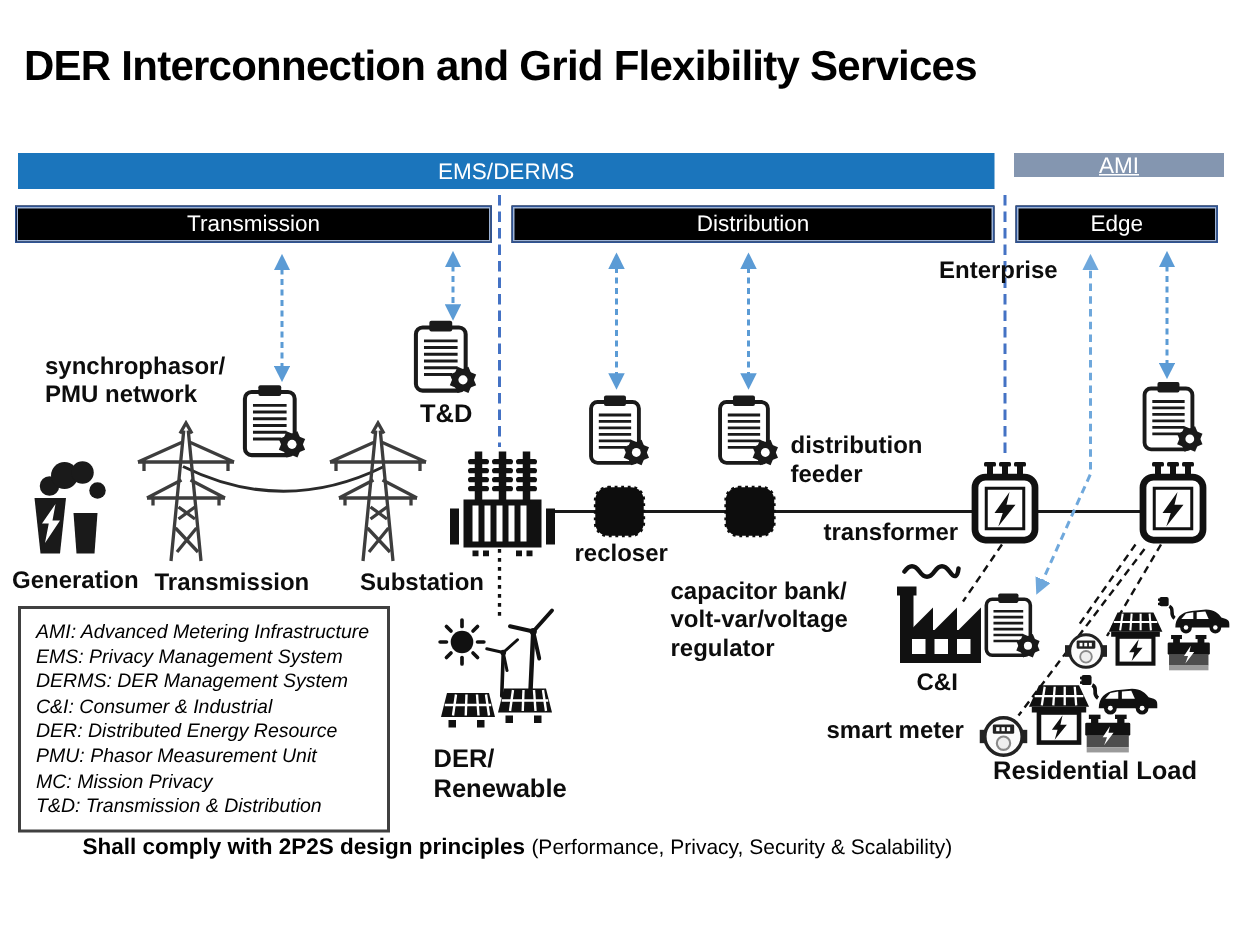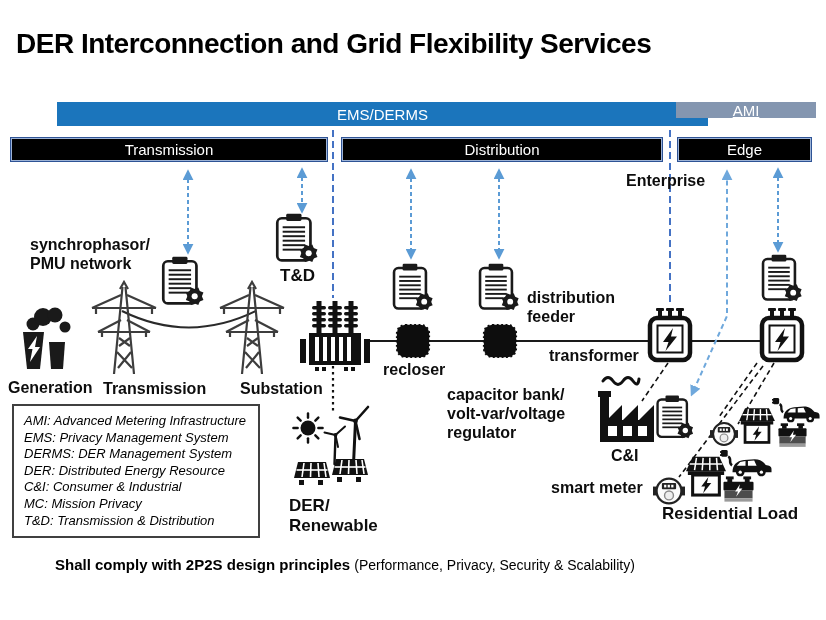--- a/index.html
+++ b/index.html
@@ -229,21 +229,21 @@
           <line x1="5.5" y1="10" x2="36.5" y2="10"></line>
         </g>
         <rect x="8" y="20" width="5" height="5" fill="#111"></rect>
           <rect x="27" y="20" width="5" height="5" fill="#111"></rect>
       </symbol>
     </defs>
   </svg>
 
   <div class="abs title" style="left:16px;top:28px;">DER Interconnection and Grid Flexibility Services</div>
 
-  <div class="abs bar bar-ems" style="left:12px;top:102px;width:651px;height:24px;margin-left:45px;">
+  <div class="abs bar bar-ems" style="left:12px;top:102px;width:651px;height:24px;">
     <span>EMS/DERMS</span>
   </div>
   <div class="abs bar bar-ami" style="left:676px;top:102px;width:140px;height:16px;text-decoration:underline;">
     <span>AMI</span>
   </div>
 
   <div class="abs bar bar-dom" style="left:10px;top:137px;width:316px;height:23px;">
     <span>Transmission</span>
   </div>
   <div class="abs bar bar-dom" style="left:341px;top:137px;width:320px;height:23px;">
@@ -412,22 +412,23 @@
   <svg class="abs" style="left:723px;top:476px;" width="31" height="28">
       <use href="#sym-batt"></use>
     </svg>
 
   <div class="abs lbl s17" style="left:662px;top:504px;">Residential Load</div>
 
   <div class="abs legend" style="left:12px;top:404px;width:224px;">
     <div>AMI: Advanced Metering Infrastructure</div>
     <div>EMS: Privacy Management System</div>
     <div>DERMS: DER Management System</div>
+    <div>C&amp;I: Consumer &amp; Industrial</div>
     <div>DER: Distributed Energy Resource</div>
-    <div>C&amp;I: Consumer &amp; Industrial</div>
+    <div>PMU: Phasor Measurement Unit</div>
     <div>MC: Mission Privacy</div>
     <div>T&amp;D: Transmission &amp; Distribution</div>
   </div>
 
   <div class="abs footer" style="left:55px;top:556px;">
     <b>Shall comply with 2P2S design principles</b>
     <span class="paren">(Performance, Privacy, Security &amp; Scalability)</span>
   </div>
 
 </div>

